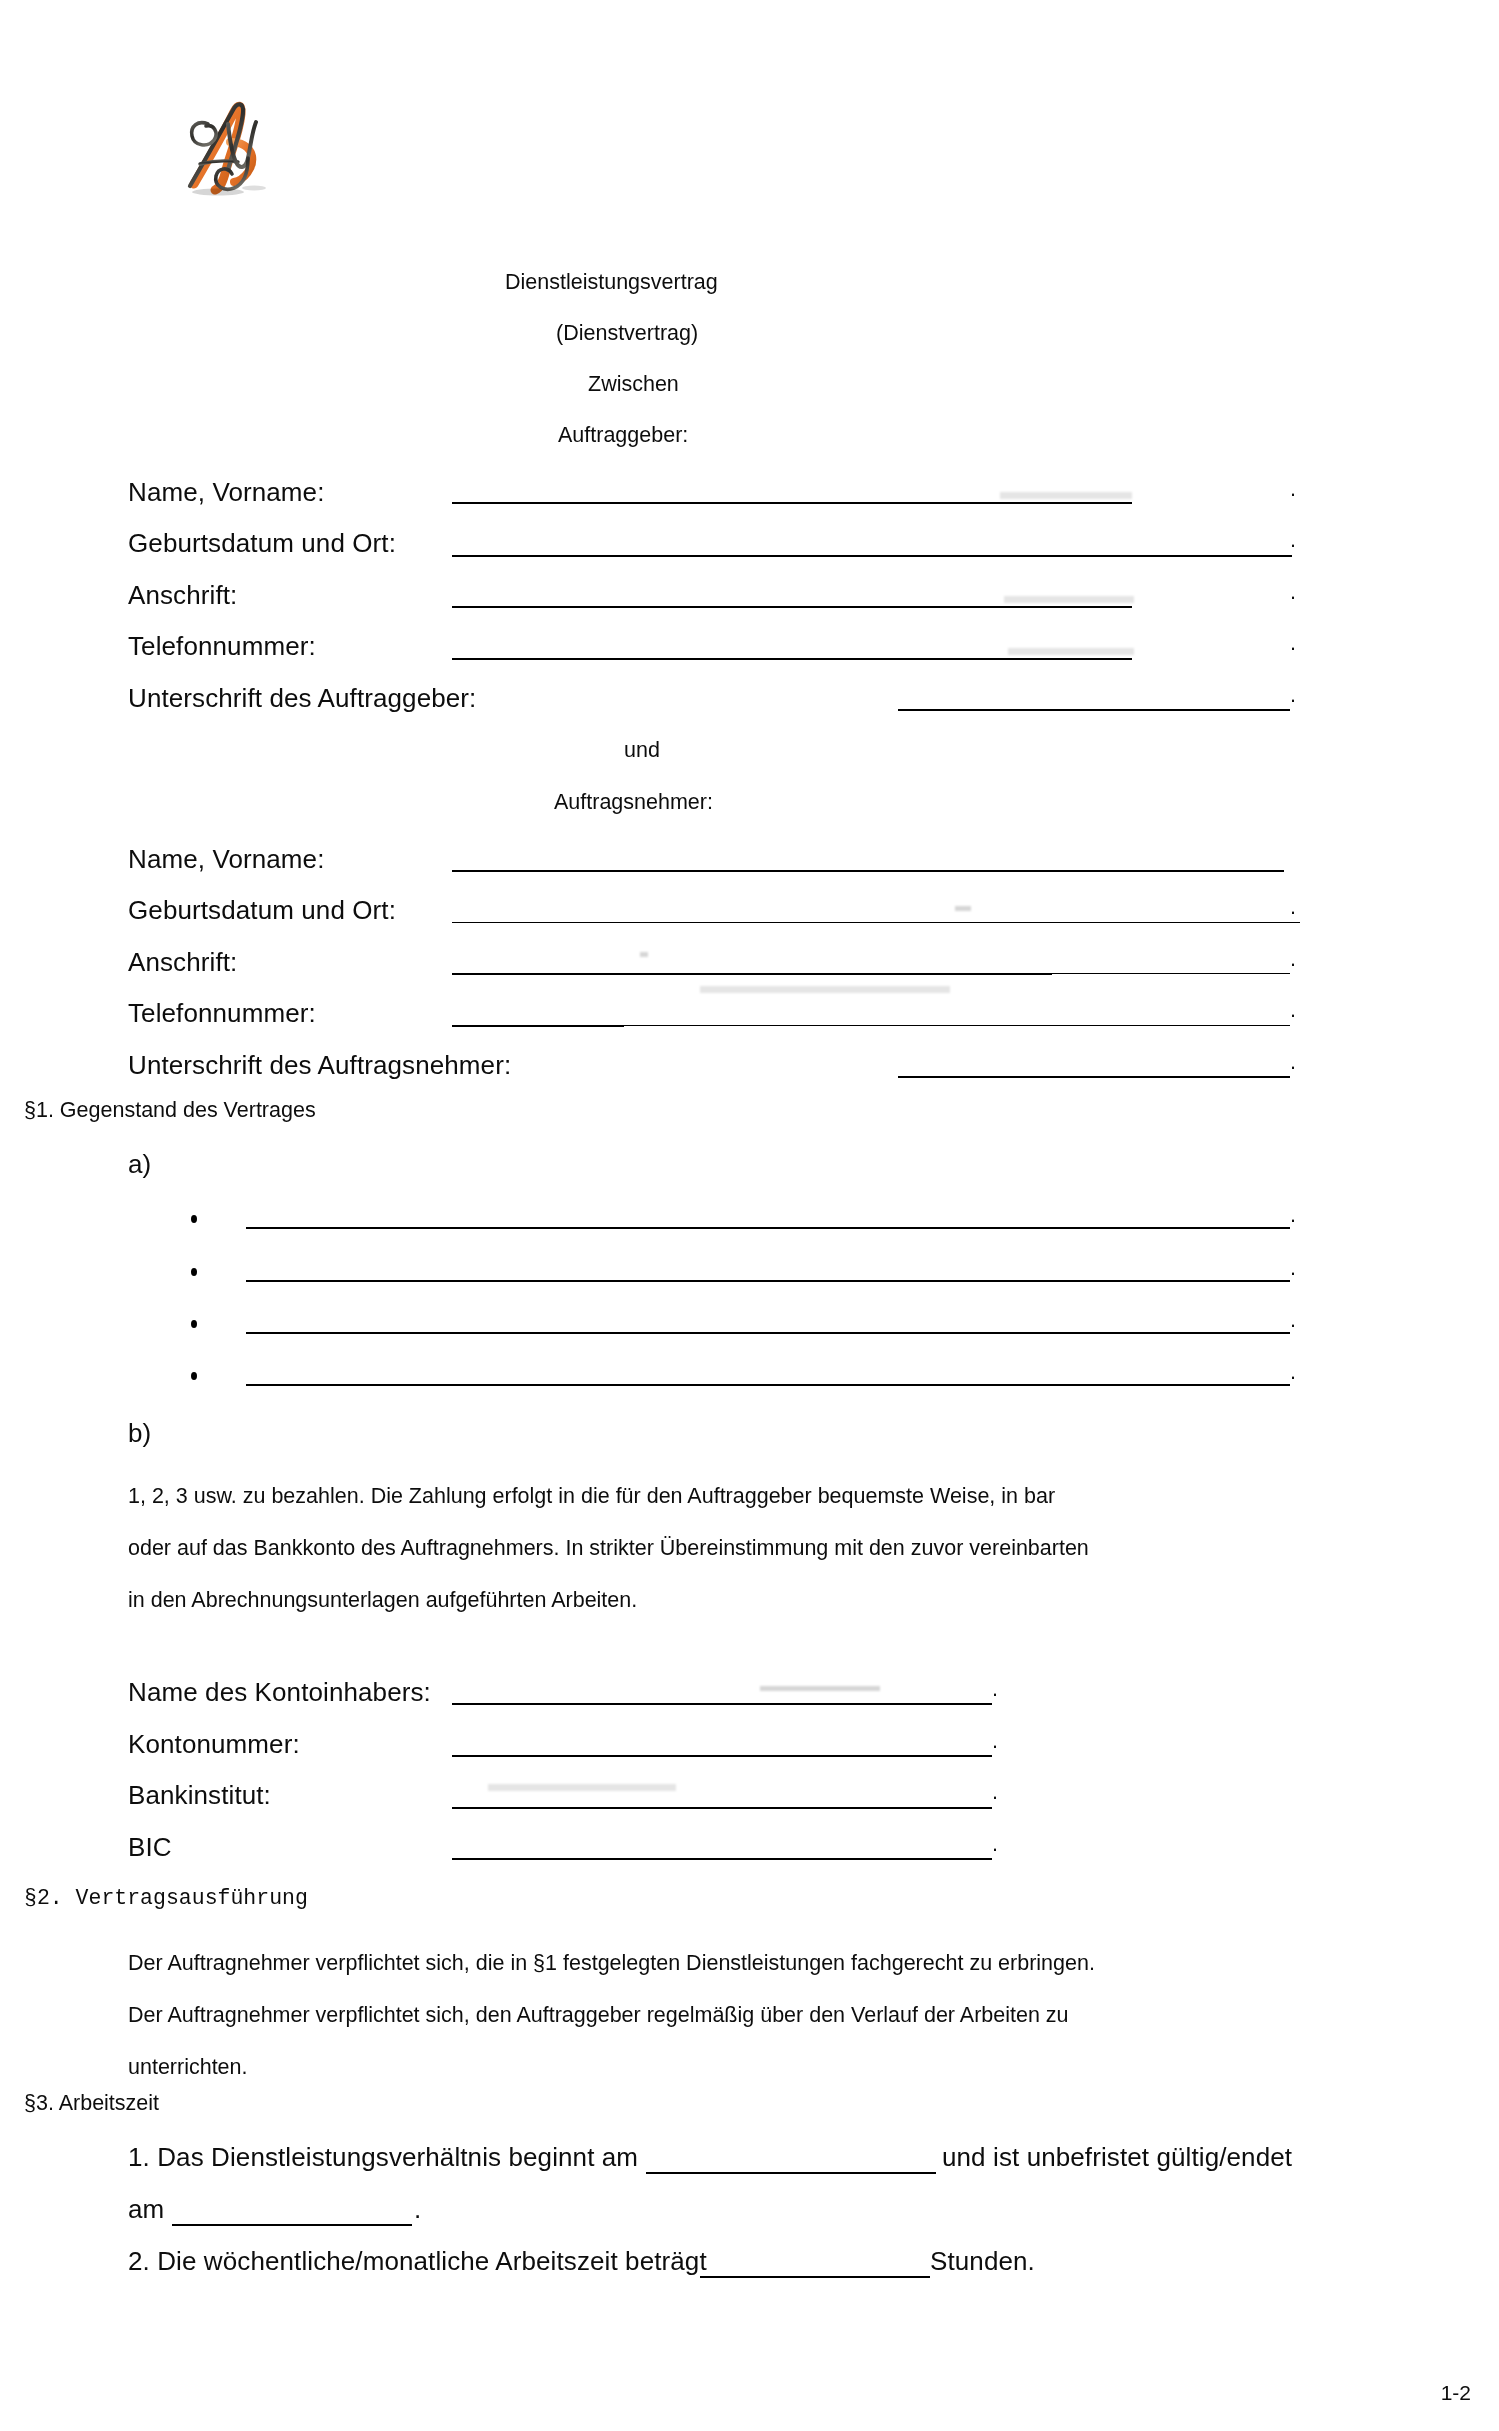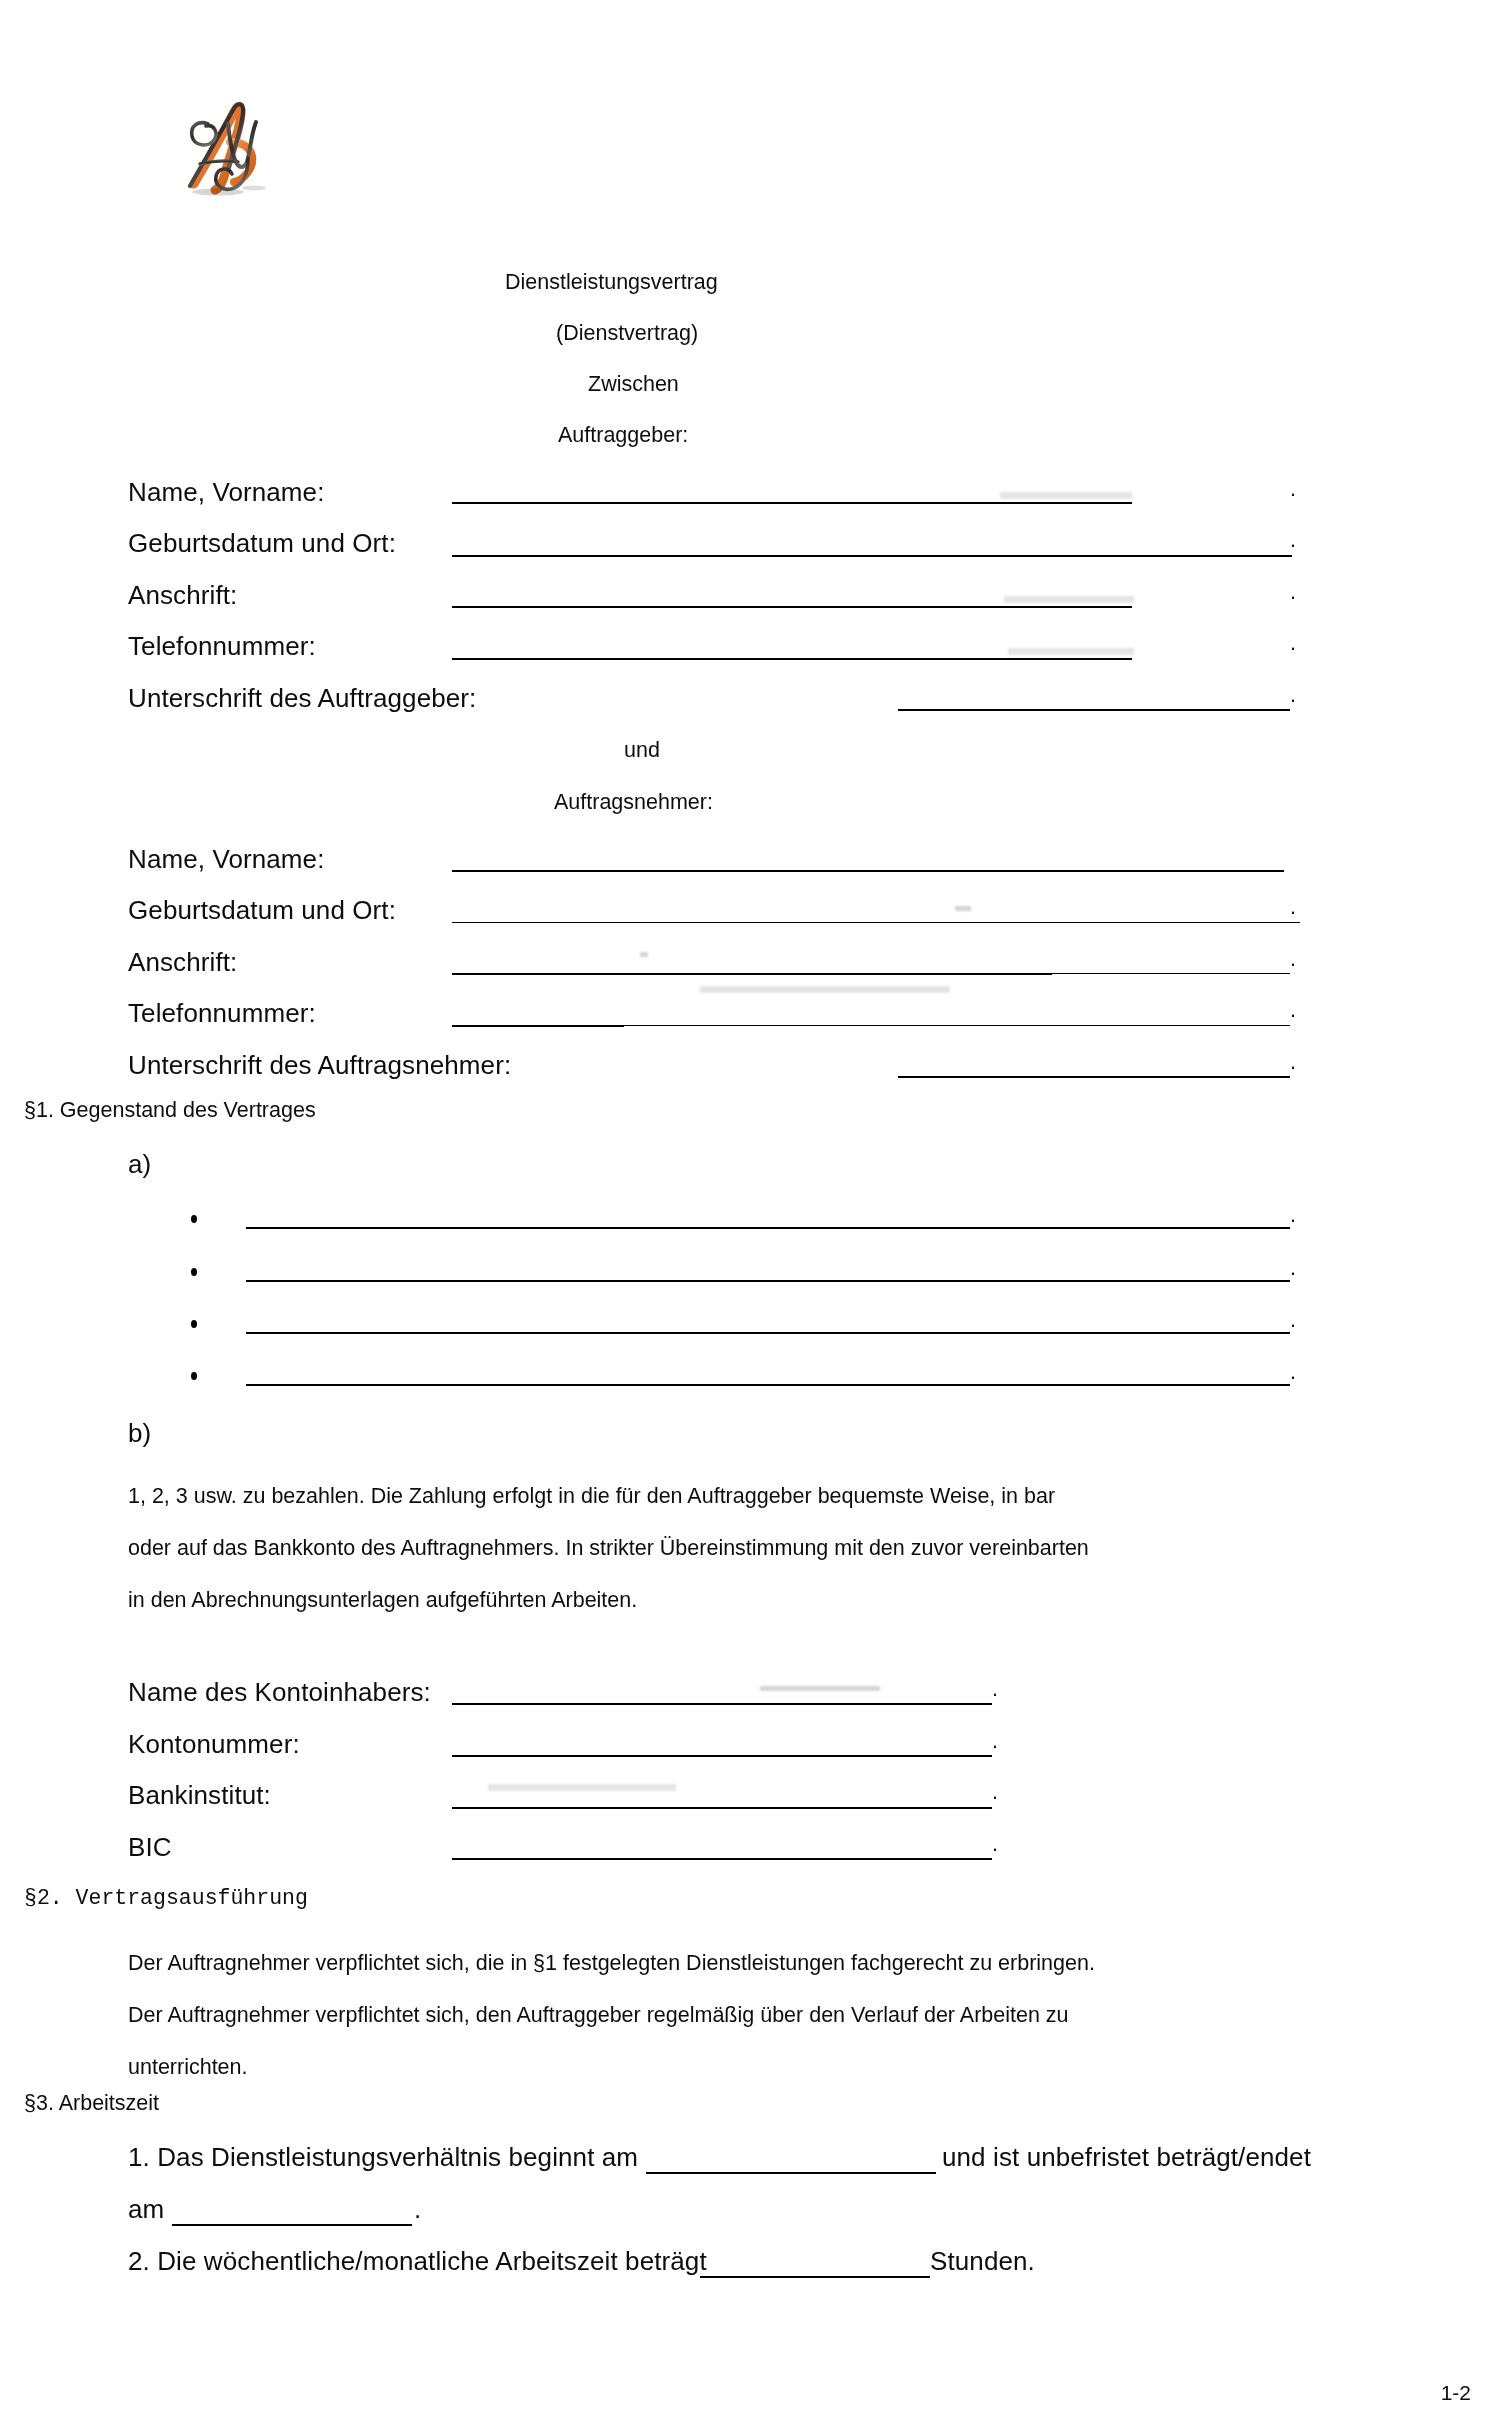--- a/index.html
+++ b/index.html
@@ -251,21 +251,21 @@
   </div>
   <div class="para" style="left:128px; top:1989px;">
     <div class="para-line">Der Auftragnehmer verpflichtet sich, den Auftraggeber regelmäßig über den Verlauf der Arbeiten zu</div>
     <div class="para-line">unterrichten.</div>
   </div>
 
   <div class="sec-head" style="left:24px; top:2091px;">§3. Arbeitszeit</div>
 
   <div class="t" style="left:128px; top:2142px;">1. Das Dienstleistungsverhältnis beginnt am</div>
   <div class="rule" style="left:646px; top:2172px; width:290px;"></div>
-  <div class="t" style="left:942px; top:2142px;">und ist unbefristet beträgt/endet</div>
+  <div class="t" style="left:942px; top:2142px;">und ist unbefristet gültig/endet</div>
 
   <div class="t" style="left:128px; top:2194px;">am</div>
   <div class="rule" style="left:172px; top:2224px; width:240px;"></div>
   <div class="t" style="left:414px; top:2194px;">.</div>
 
   <div class="t" style="left:128px; top:2246px;">2. Die wöchentliche/monatliche Arbeitszeit beträgt</div>
   <div class="rule" style="left:700px; top:2276px; width:230px;"></div>
   <div class="t" style="left:930px; top:2246px;">Stunden.</div>
 
   <div class="footer">1-2</div>

